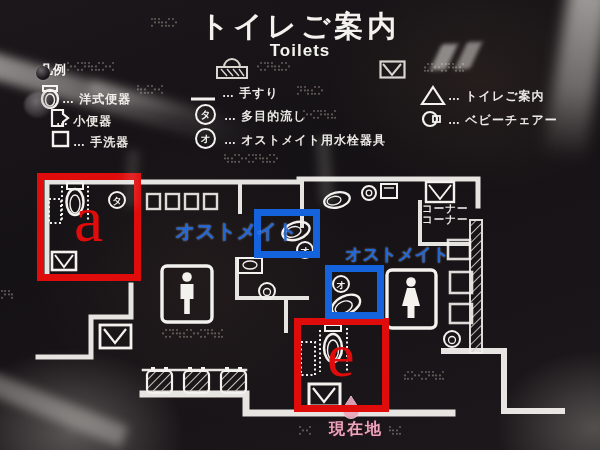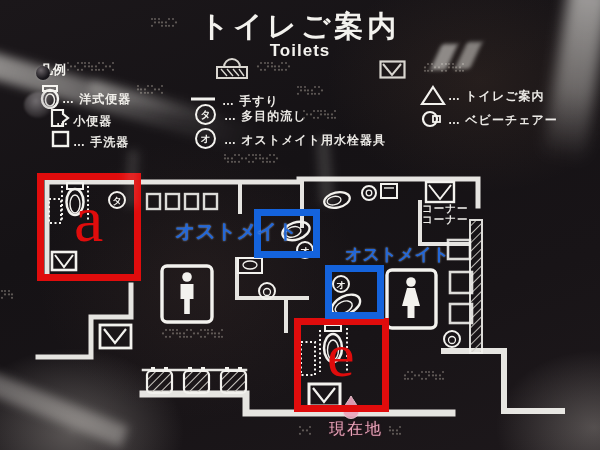--- a/index.html
+++ b/index.html
@@ -37,21 +37,21 @@
       color:#f3f2ee;font-size:10px;font-weight:bold;display:flex;align-items:center;justify-content:center;}
   .plan{position:absolute;left:0;top:0;z-index:15;}
   .powder{position:absolute;left:422px;top:203px;z-index:16;color:#ecebe7;font-size:10.5px;font-weight:bold;line-height:11px;letter-spacing:1px;}
   .ann{position:absolute;z-index:25;box-sizing:border-box;}
   .rbox{border:7px solid #e00c0c;}
   .bbox{border:7px solid #1463dc;}
   .rletter{position:absolute;z-index:26;color:#e00c0c;font-family:"Liberation Serif", serif;line-height:1;}
   .bl-label{position:absolute;z-index:26;color:#2267d8;font-weight:bold;white-space:nowrap;
       text-shadow:0 0 2px rgba(255,255,255,0.55);margin-left:16px;}
   .loc-text{position:absolute;left:316px;top:419px;width:80px;text-align:center;z-index:16;
-      color:#eba6bc;font-size:16px;font-weight:normal;letter-spacing:2px;text-shadow:0 0 2px rgba(90,30,50,0.8);}
+      color:#eba6bc;font-size:16px;font-weight:bold;letter-spacing:2px;text-shadow:0 0 2px rgba(90,30,50,0.8);}
   .loc-marker{position:absolute;left:341px;top:395px;z-index:16;}
 </style>
 </head>
 <body>
 
 <div class="photo">
 
   <div class="sign-text subtitle">Toilets</div>
   <div class="sign-text title">トイレご案内</div>
   <div class="sign-text lg-head">凡例</div>
@@ -88,21 +88,21 @@
           <rect x="2" y="10" width="30" height="11" stroke-width="2"></rect>
           <path d="M6,12 L12,19 M12,12 L18,19 M18,12 L24,19 M24,12 L29,19" stroke-width="1.4"></path>
         </g>
       </svg>
   </span>
   <span class="lg-icon" style="left:190px;top:88px">
     <svg width="26" height="6">
         <line x1="1" y1="3" x2="25" y2="3" stroke="#f3f2ee" stroke-width="3"></line>
       </svg>
   </span>
-  <div class="lg-label" style="left:222px;top:93px">… 手すり</div>
+  <div class="lg-label" style="left:222px;top:85px">… 手すり</div>
 
   <span class="circle-sym" style="left:195px;top:104px">タ</span>
   <div class="lg-label" style="left:224px;top:108px">… 多目的流し</div>
 
   <span class="circle-sym" style="left:195px;top:128px">オ</span>
   <div class="lg-label" style="left:224px;top:132px">… オストメイト用水栓器具</div>
 
   <span class="lg-icon" style="left:379px;top:60px">
     <svg width="28" height="20">
         <g stroke="#d9d6d0" fill="none">

